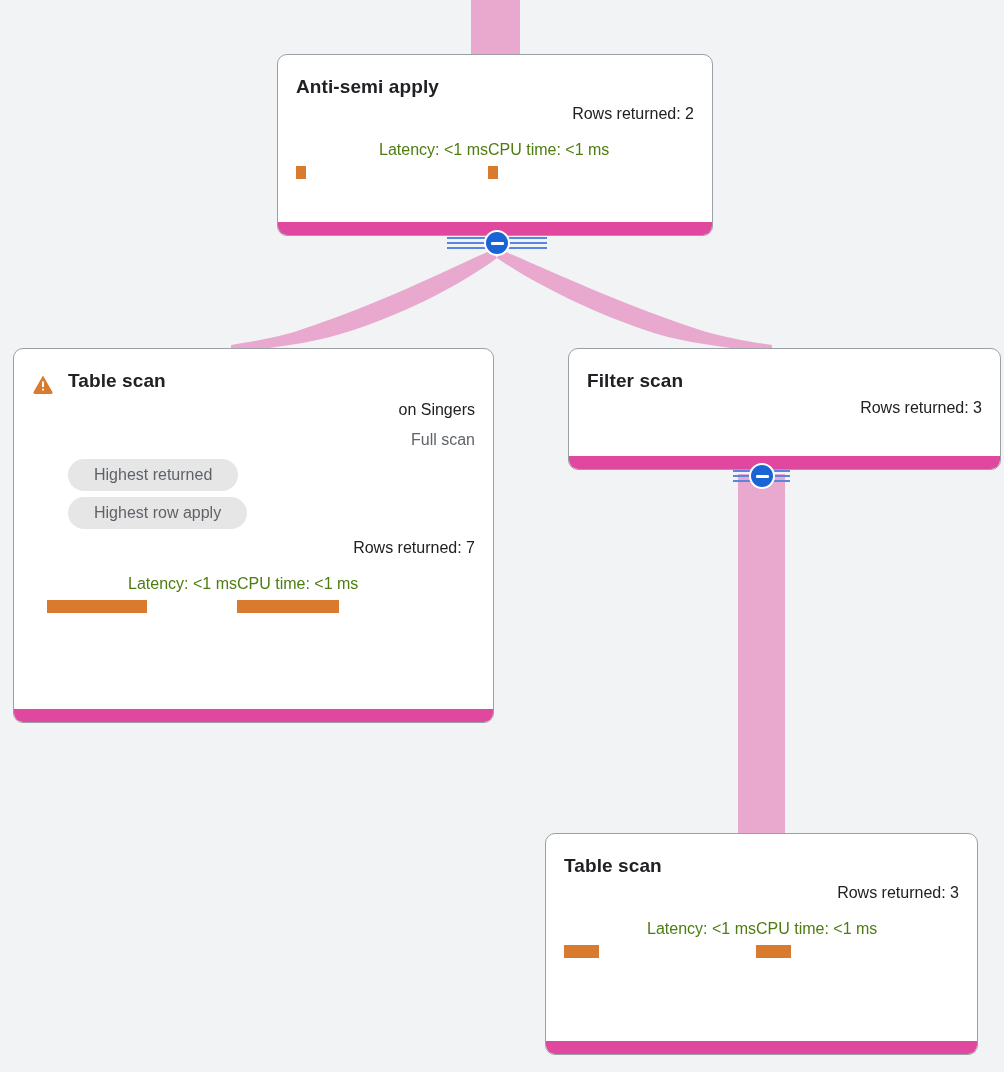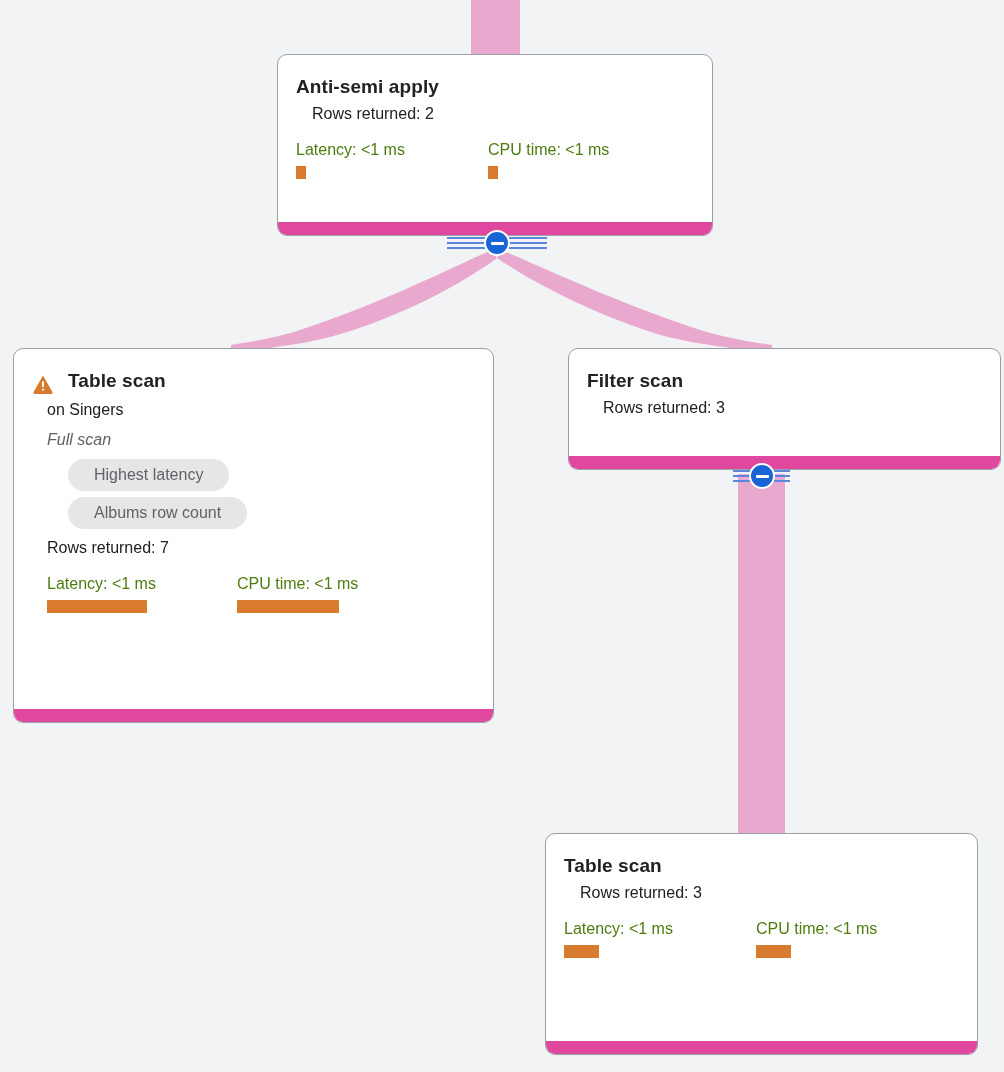--- a/index.html
+++ b/index.html
@@ -31,20 +31,21 @@
   .node {
     position: absolute;
     background: #FFFFFF;
     border: 1px solid #9AA0A6;
     border-radius: 10px;
     box-sizing: border-box;
     overflow: hidden;
   }
   .node-body {
     padding: 20px 18px 10px 18px;
+    text-align: right;
   }
   .node-footer {
     position: absolute;
     left: 0;
     right: 0;
     bottom: 0;
     height: 13px;
     background: #E0479E;
   }
   .node-title-row {
@@ -69,21 +70,20 @@
   .node-rows {
     font-size: 16px;
     color: #202124;
     line-height: 30px;
     margin-left: 16px;
   }
   .node-fullscan {
     font-size: 16px;
     color: #5F6368;
     line-height: 30px;
-    font-style: italic;
   }
   .indent-warn {
     margin-left: 15px;
   }
   .badges {
     margin: 4px 0 4px 36px;
     display: flex;
     flex-direction: column;
     align-items: flex-start;
     gap: 6px;
@@ -205,22 +205,22 @@
         <svg class="warn-icon" viewBox="0 0 24 24">
           <path d="M12 2.8 L22.3 20.6 a1.6 1.6 0 0 1 -1.4 2.4 H3.1 a1.6 1.6 0 0 1 -1.4 -2.4 Z" fill="#D97B2E"></path>
           <rect x="10.9" y="9" width="2.2" height="6.4" rx="1" fill="#FFFFFF"></rect>
           <rect x="10.9" y="17" width="2.2" height="2.2" rx="1" fill="#FFFFFF"></rect>
         </svg>
         <div class="node-title">Table scan</div>
       </div>
       <div class="node-sub indent-warn">on Singers</div>
       <div class="node-fullscan indent-warn">Full scan</div>
       <div class="badges">
-        <span class="badge">Highest latency</span>
-        <span class="badge">Albums row count</span>
+        <span class="badge">Highest returned</span>
+        <span class="badge">Highest row apply</span>
       </div>
       <div class="node-rows indent-warn">Rows returned: 7</div>
       <div class="metrics indent-warn">
         <div class="metric" style="width:190px;">
           <div class="metric-label">Latency: &lt;1 ms</div>
           <div class="metric-bar" style="width:100px;"></div>
         </div>
         <div class="metric">
           <div class="metric-label">CPU time: &lt;1 ms</div>
           <div class="metric-bar" style="width:102px;"></div>

